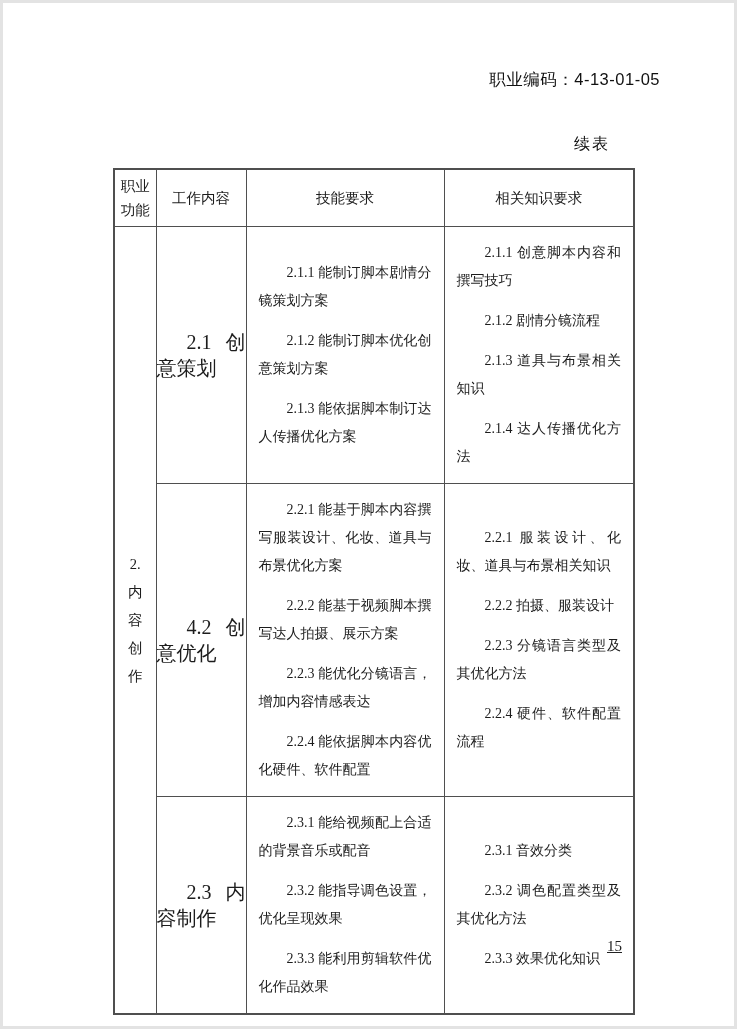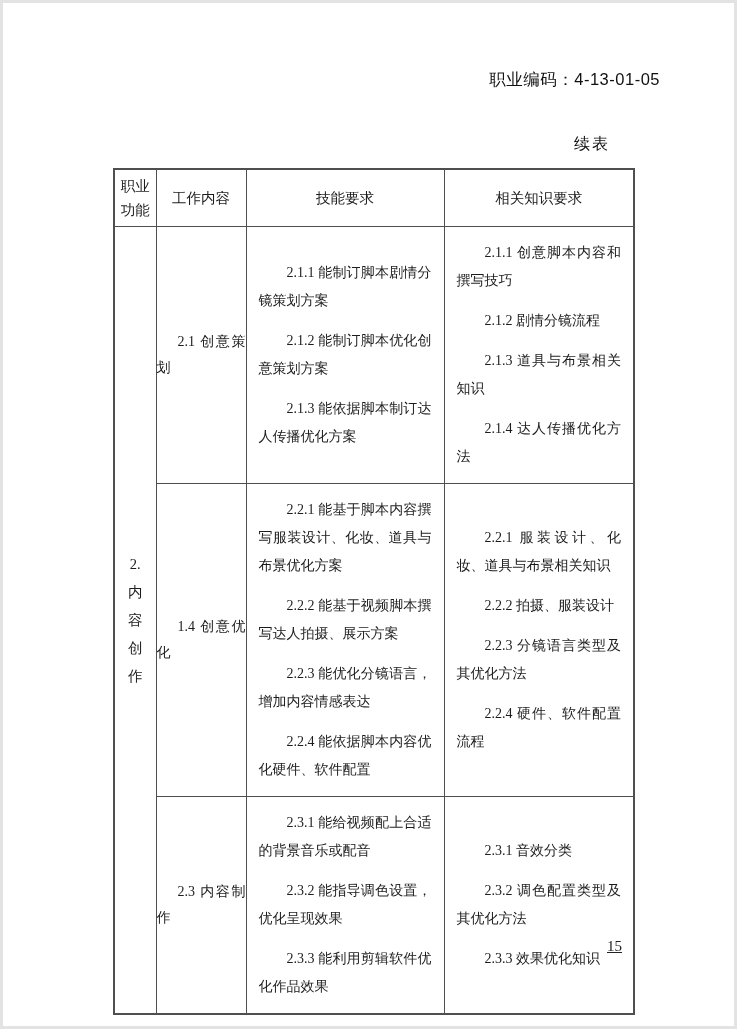--- a/index.html
+++ b/index.html
@@ -77,21 +77,21 @@
   }
   td.function-cell .func-line { display: block; }
   td.work-cell {
     padding: 4px 5px;
   }
   td.work-cell .para {
     margin: 0;
     text-indent: 1.5em;
     text-align: justify;
     line-height: 26px;
-    font-size: 14px;
+    font-size: 20px;
   }
   td.skill-cell { padding: 4px 8px; }
   td.know-cell  { padding: 4px 7px; }
   .para {
     margin: 12px;
     text-indent: 2em;
     text-align: justify;
     line-height: 28px;
     font-size: 14px;
   }
@@ -147,21 +147,21 @@
         </td>
         <td class="know-cell">
           <p class="para">2.1.1 创意脚本内容和撰写技巧</p>
           <p class="para">2.1.2 剧情分镜流程</p>
           <p class="para">2.1.3 道具与布景相关知识</p>
           <p class="para">2.1.4 达人传播优化方法</p>
         </td>
       </tr>
       <tr class="body-row-2">
         <td class="work-cell">
-          <p class="para">1.4 创意优化</p>
+          <p class="para">4.2 创意优化</p>
         </td>
         <td class="skill-cell">
           <p class="para">2.2.1 能基于脚本内容撰写服装设计、化妆、道具与布景优化方案</p>
           <p class="para">2.2.2 能基于视频脚本撰写达人拍摄、展示方案</p>
           <p class="para">2.2.3 能优化分镜语言，增加内容情感表达</p>
           <p class="para">2.2.4 能依据脚本内容优化硬件、软件配置</p>
         </td>
         <td class="know-cell">
           <p class="para">2.2.1 服装设计、化妆、道具与布景相关知识</p>
           <p class="para">2.2.2 拍摄、服装设计</p>

